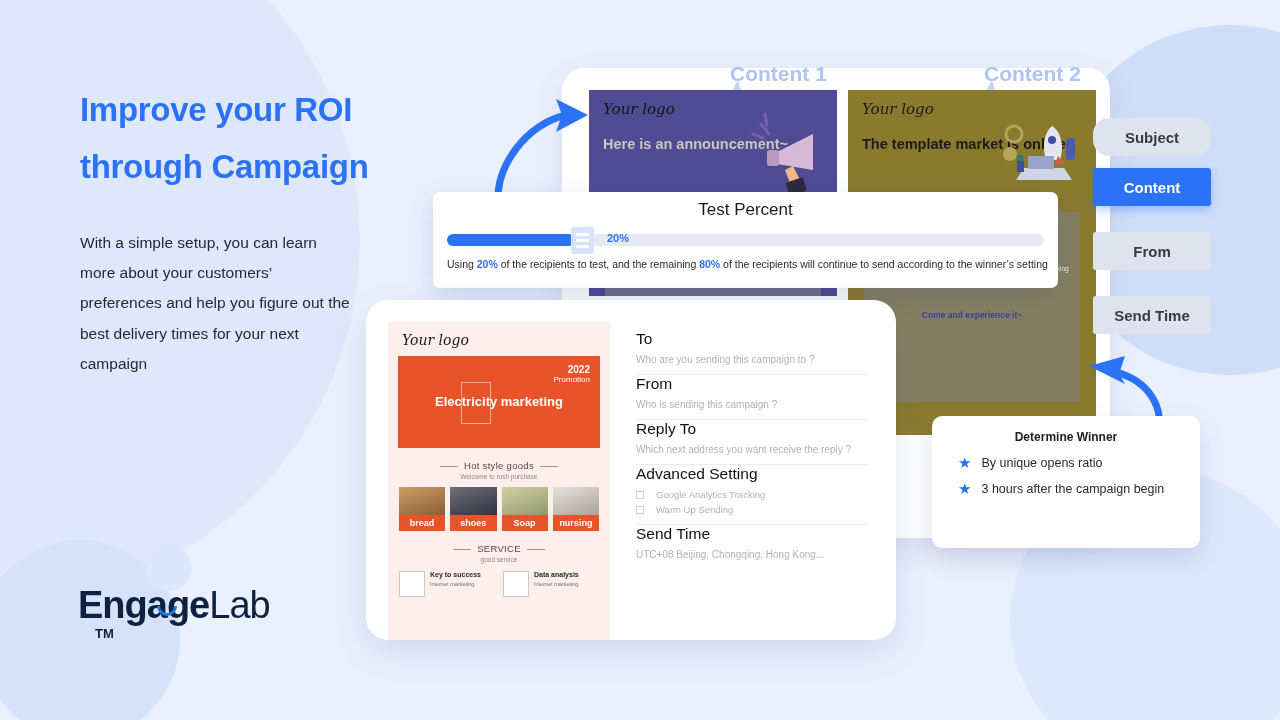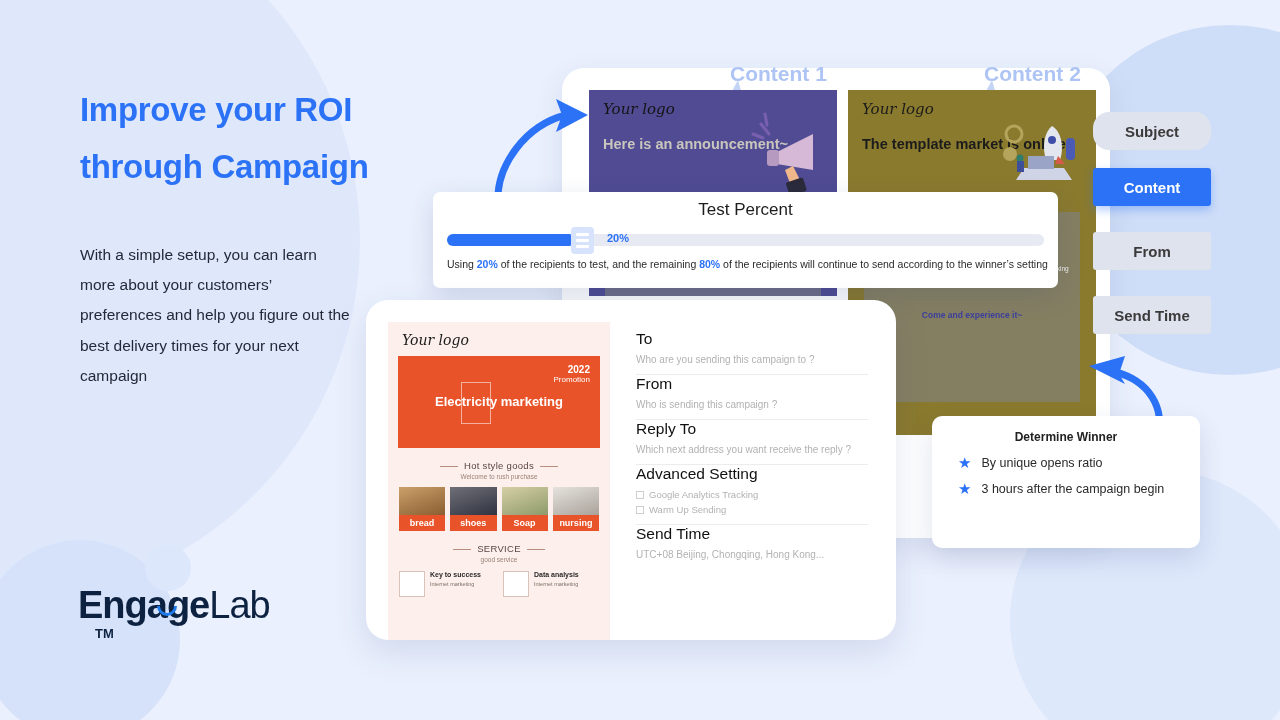--- a/index.html
+++ b/index.html
@@ -20,21 +20,21 @@
   .c-bl-small   { width: 46px;  height: 46px;  left = 0; left: 145px; top: 545px; background: #dce7fb; }
 
   
   .headline {
     position: absolute; left: 80px; top: 82px; width: 430px;
     font-size: 33px; font-weight: bold; color: #2b72f7;
     line-height: 1.72; letter-spacing: -0.3px;
   }
   .headline div { white-space: nowrap; }
   .subcopy {
-    position: absolute; left: 80px; top: 240px; width: 275px;
+    position: absolute; left: 80px; top: 228px; width: 275px;
     font-size: 15.5px; color: #232938; line-height: 1.95;
   }
 
   
   .logo { position: absolute; left: 78px; top: 586px; display: flex; align-items: flex-start; flex-direction: column; }
   .logo-text { font-size: 38px; font-weight: 700; color: #0d2240; letter-spacing: -1px; line-height: 1; position: relative; }
   .logo-text .lab { font-weight: 400; color: #0d2240; }
   .logo-ring {
     position: absolute; left: 79px; top: 10px; width: 20px; height: 20px;
     border: 3px solid #1f7aec; border-radius: 50%;
@@ -81,21 +81,21 @@
   .mc-copyright { position: absolute; bottom: 6px; left: 18px; font-size: 5.5px; color: #d9d6c6; }
 
   
   .tab {
     position: absolute; left: 1093px; width: 118px; height: 38px;
     display: flex; align-items: center; justify-content: center;
     font-size: 15px; font-weight: bold; color: #3b3b3b;
     background: #dfe3ee; border-radius: 3px;
   }
   .tab.active { background: #2b72f7; color: #ffffff; box-shadow: 0 4px 10px rgba(43,114,247,.35); }
-  .t-subject { top: 112px; border-radius: 16px; }
+  .t-subject { top: 118px; border-radius: 16px; }
   .t-content { top: 168px; }
   .t-from    { top: 232px; }
   .t-send    { top: 296px; }
 
   
   .dialog {
     position: absolute; left: 433px; top: 192px; width: 625px; height: 96px;
     background: #ffffff; border-radius: 7px;
     box-shadow: 0 8px 26px rgba(40,60,120,.16);
   }
@@ -149,21 +149,21 @@
   .svc .ic { width: 26px; height: 26px; border: 1px solid #d8c3bb; background:#fff; flex: none; }
   .svc .tx .a { font-size: 7px; font-weight: bold; color: #2a2a2a; }
   .svc .tx .b { font-size: 5.5px; color: #7d7068; margin-top: 3px; }
 
   
   .form { flex: 1; padding: 8px 28px 0 26px; }
   .frow { padding: 0 0 9px 0; border-bottom: 1px solid #ececec; margin-bottom: 0; }
   .frow:last-child { border-bottom: none; }
   .frow .lbl { font-size: 15.5px; color: #101010; margin-bottom: 6px; }
   .frow .hint { font-size: 10px; color: #b2b2b2; }
-  .chk { display: flex; align-items: center; gap: 5px; font-size: 9.5px; color: #b2b2b2; margin-top: 4px; }
+  .chk { display: flex; align-items: center; gap: 12px; font-size: 9.5px; color: #b2b2b2; margin-top: 4px; }
   .chk .box { width: 8px; height: 8px; border: 1px solid #cfcfcf; display: inline-block; }
 
   
   .winner {
     position: absolute; left: 932px; top: 416px; width: 268px; height: 132px;
     background: #ffffff; border-radius: 10px;
     box-shadow: 0 10px 26px rgba(40,60,120,.14);
   }
   .winner-title { text-align: center; font-size: 12px; font-weight: bold; color: #222; padding-top: 14px; }
   .winner-row { display: flex; align-items: center; gap: 10px; padding: 11px 0 0 26px; }

